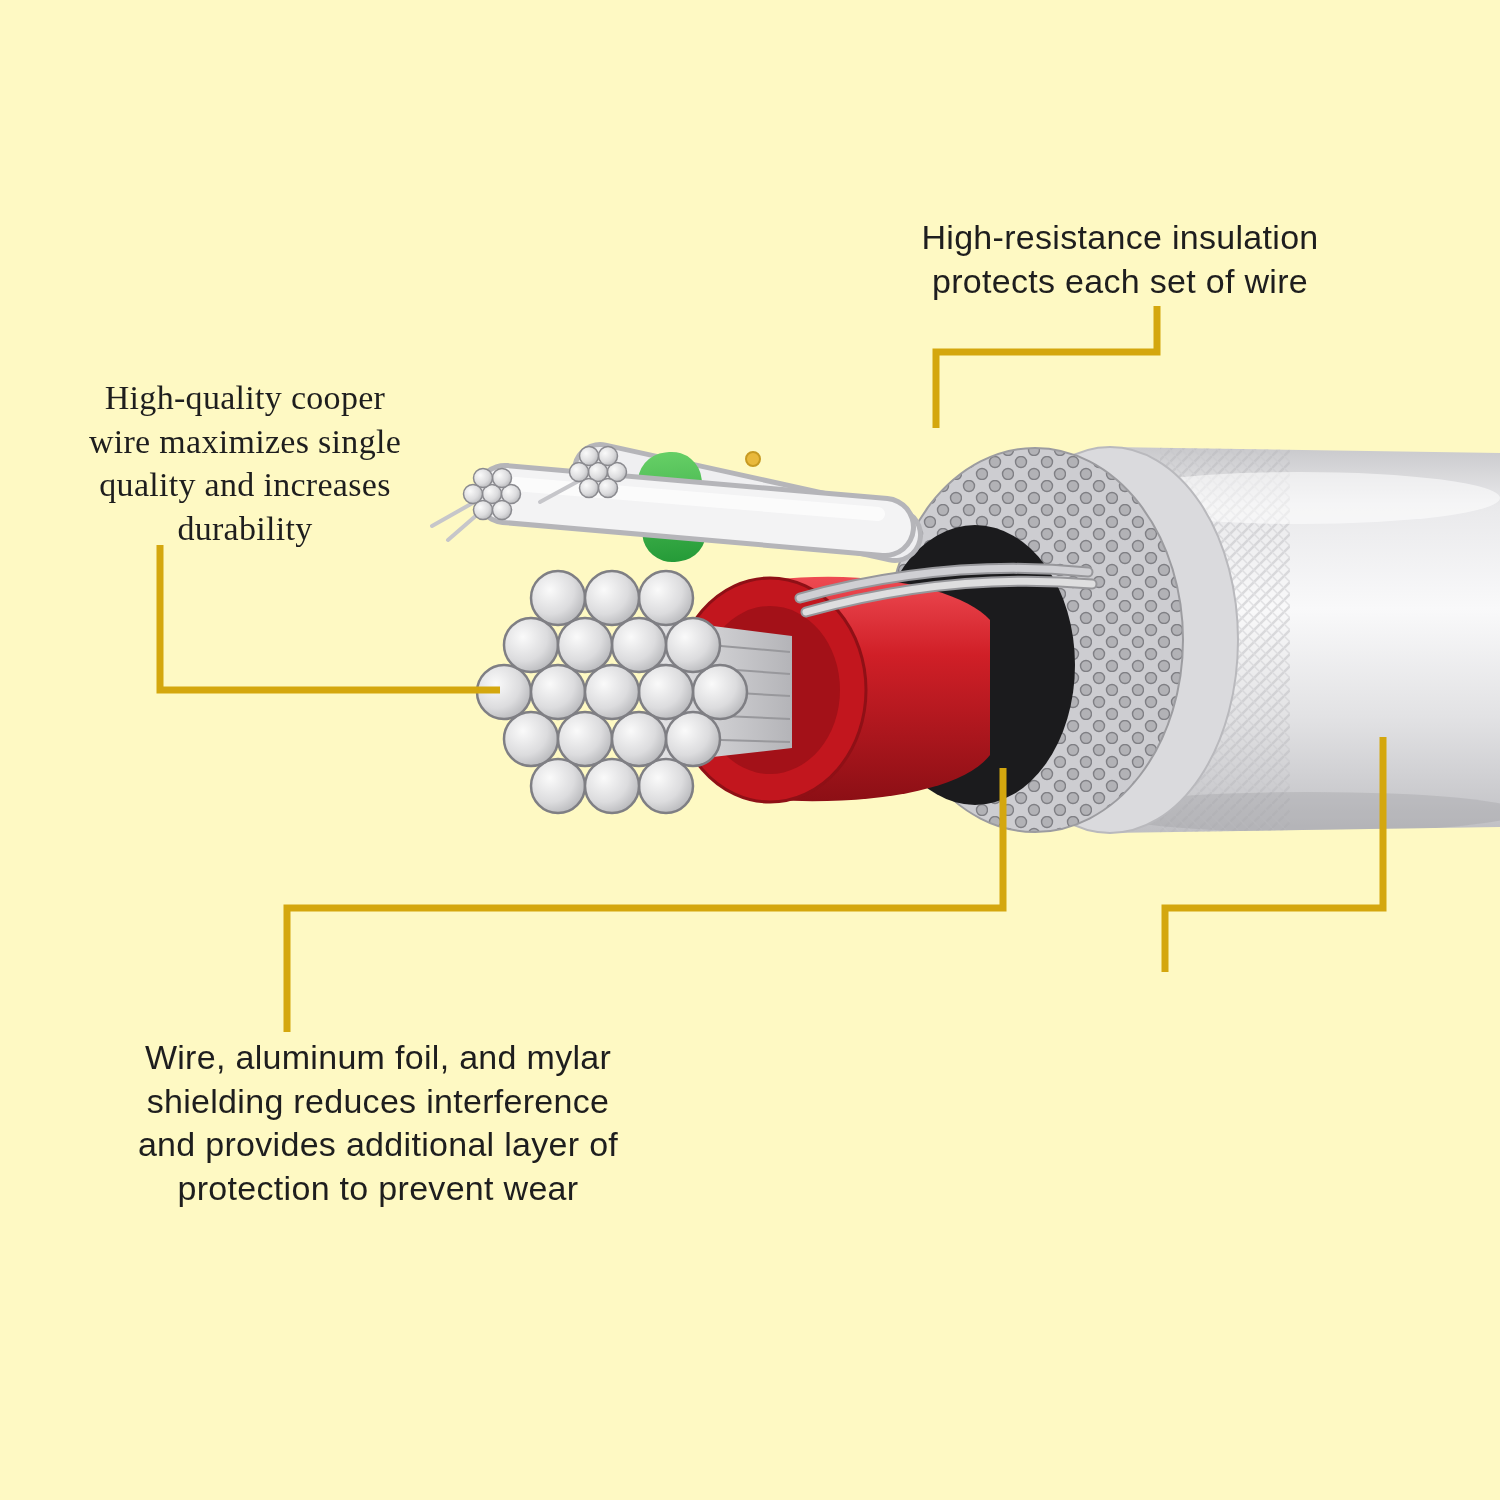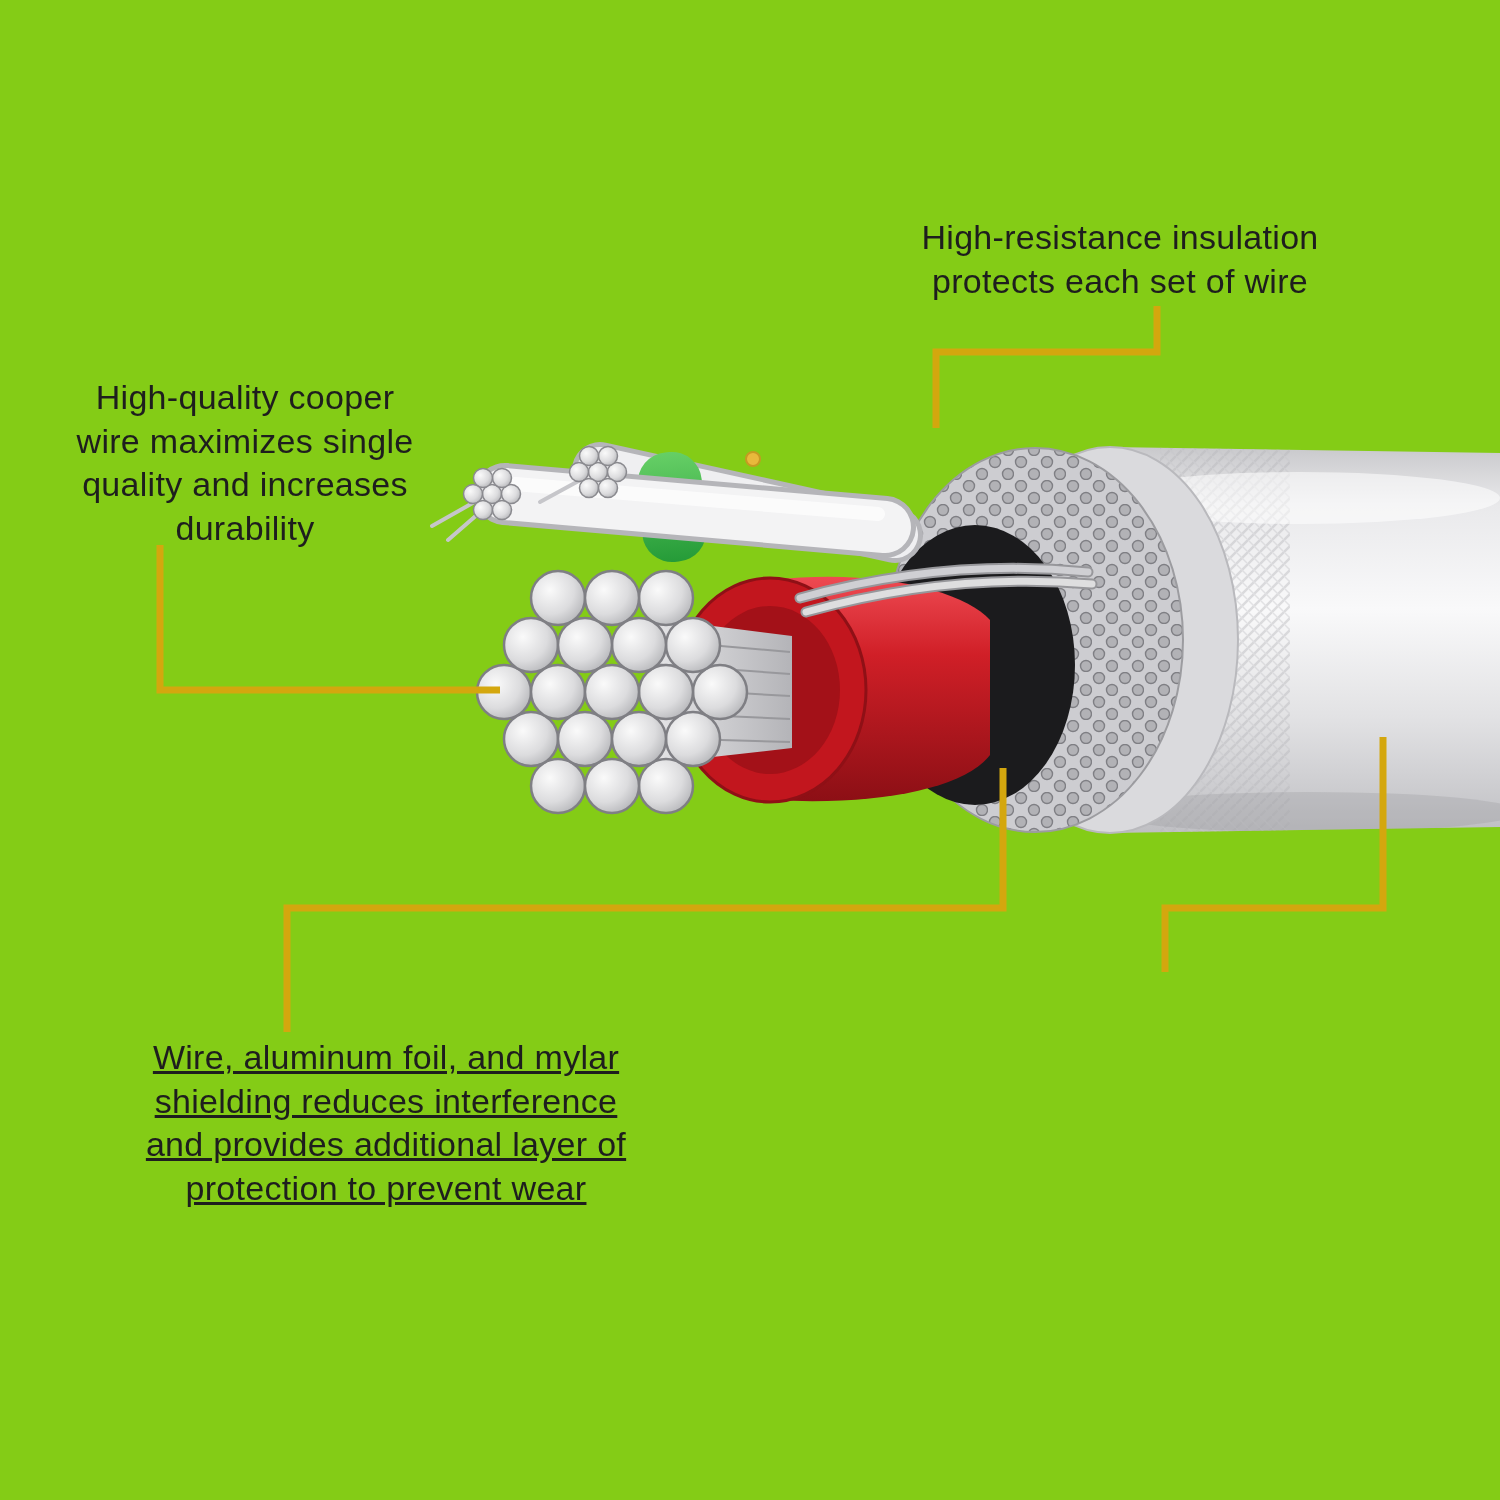--- a/index.html
+++ b/index.html
@@ -1,30 +1,30 @@
 <!DOCTYPE html>
 <html style="--callout: #d4a70e; --text: #1e1e1e; --core-red: #c2161e; --jacket-gray: #dddddf; --accent-green: #3cb44a;"><head>
 <meta charset="utf-8">
 <style>
   html,body{margin:0;padding:0;}
   body{width:1500px;height:1500px;background:#ffffff;font-family:"Liberation Sans",sans-serif;}
-  .page{position:relative;width:1500px;height:1500px;background:#84cc16;overflow:hidden;}
+  .page{position:relative;width:1500px;height:1500px;background:#fef9c3;overflow:hidden;}
   .illustration{position:absolute;left:0;top:0;width:1500px;height:1500px;}
   .annotation{
     position:absolute;
     text-align:center;
     white-space:pre-line;
     font-size:34px;
     line-height:1.28;
     letter-spacing:.3px;
     color:var(--text,#1e1e1e);
   }
   .annotation.insulation{left:860px;top:216px;width:520px;}
-  .annotation.copper{left:30px;top:376px;width:430px;}
-  .annotation.shielding{left:81px;top:1036px;width:610px;text-decoration:underline;}
+  .annotation.copper{left:30px;top:376px;width:430px;font-family:Liberation Serif, serif;}
+  .annotation.shielding{left:73px;top:1036px;width:610px;}
   .annotation.jacket{left:935px;top:978px;width:510px;}
   .callout-line{fill:none;stroke:var(--callout,#d4a70e);stroke-width:7;stroke-linejoin:miter;}
 </style>
 </head>
 <body>
 
 <div class="page">
 
   <svg class="illustration" viewBox="0 0 1500 1500" xmlns="http://www.w3.org/2000/svg">
     <defs>

